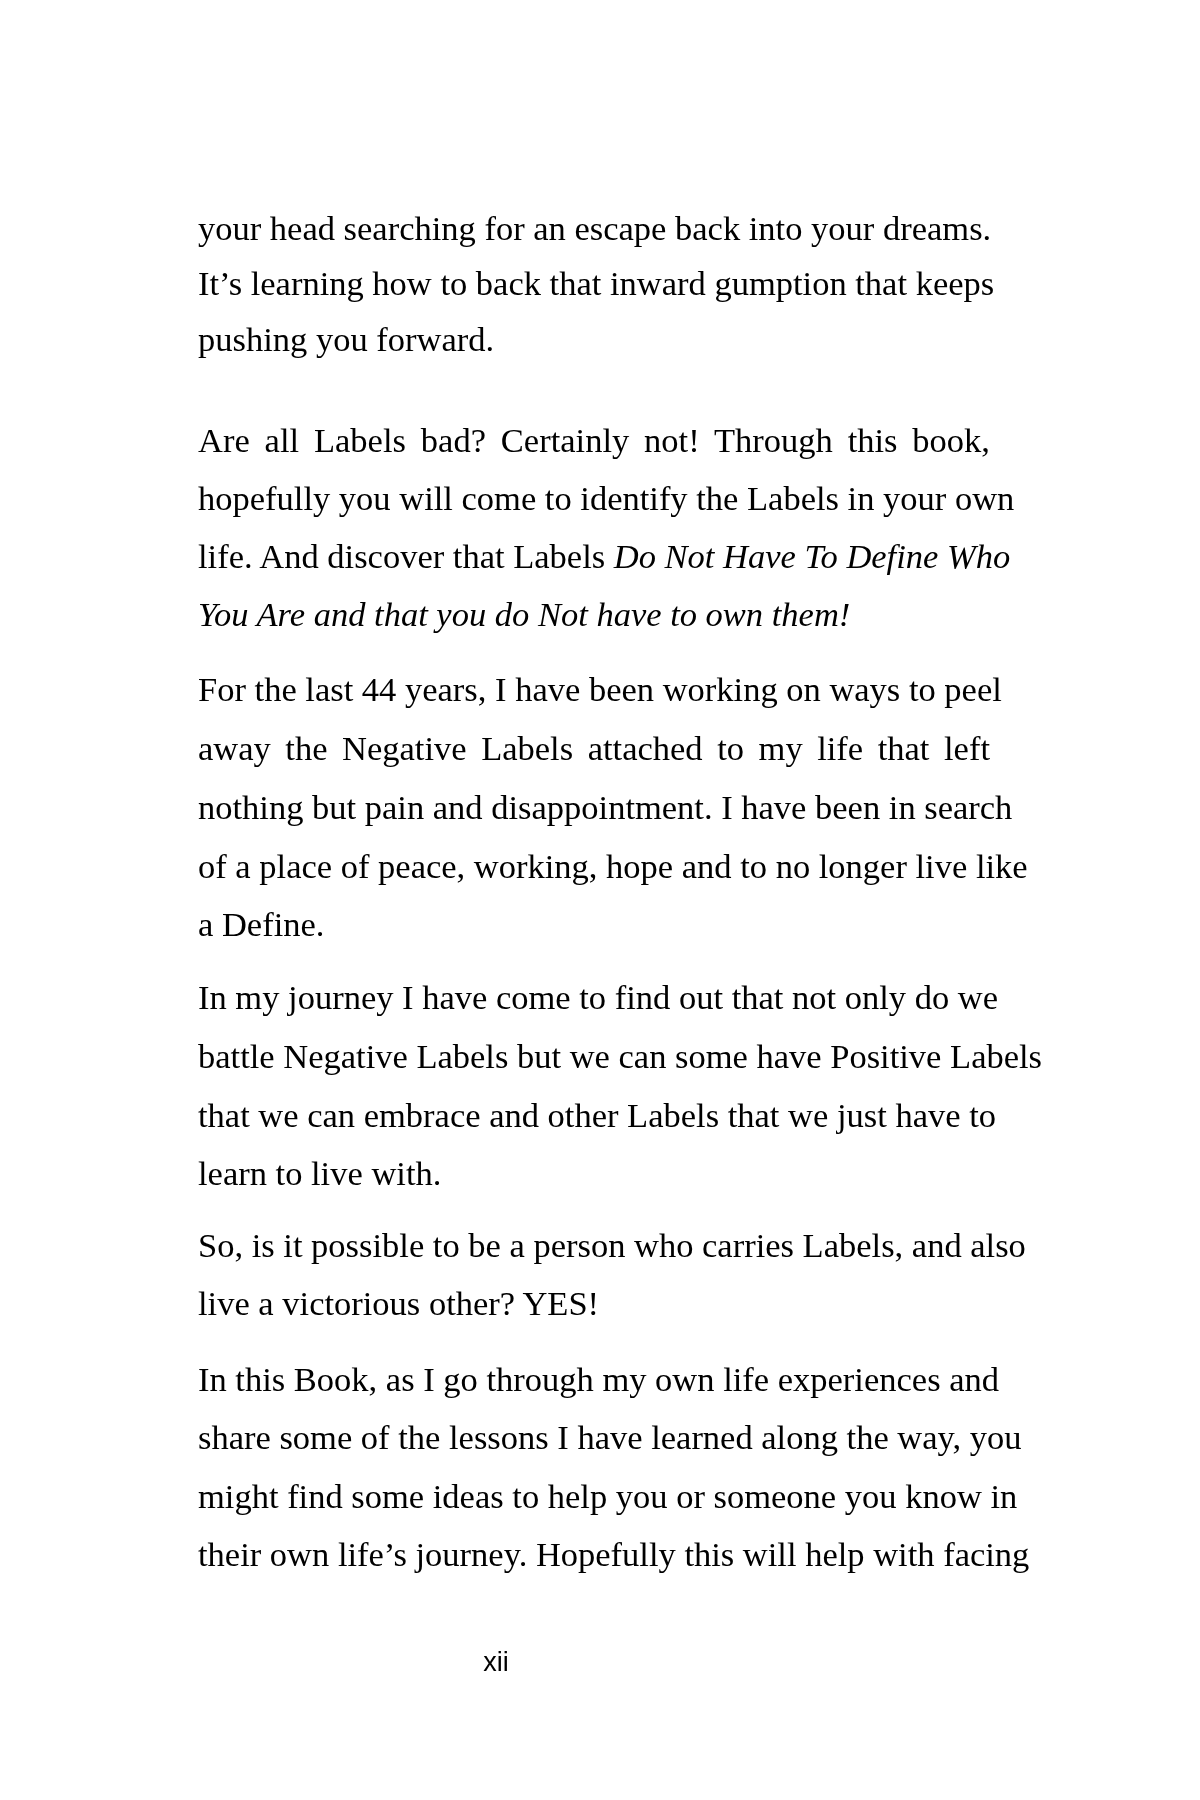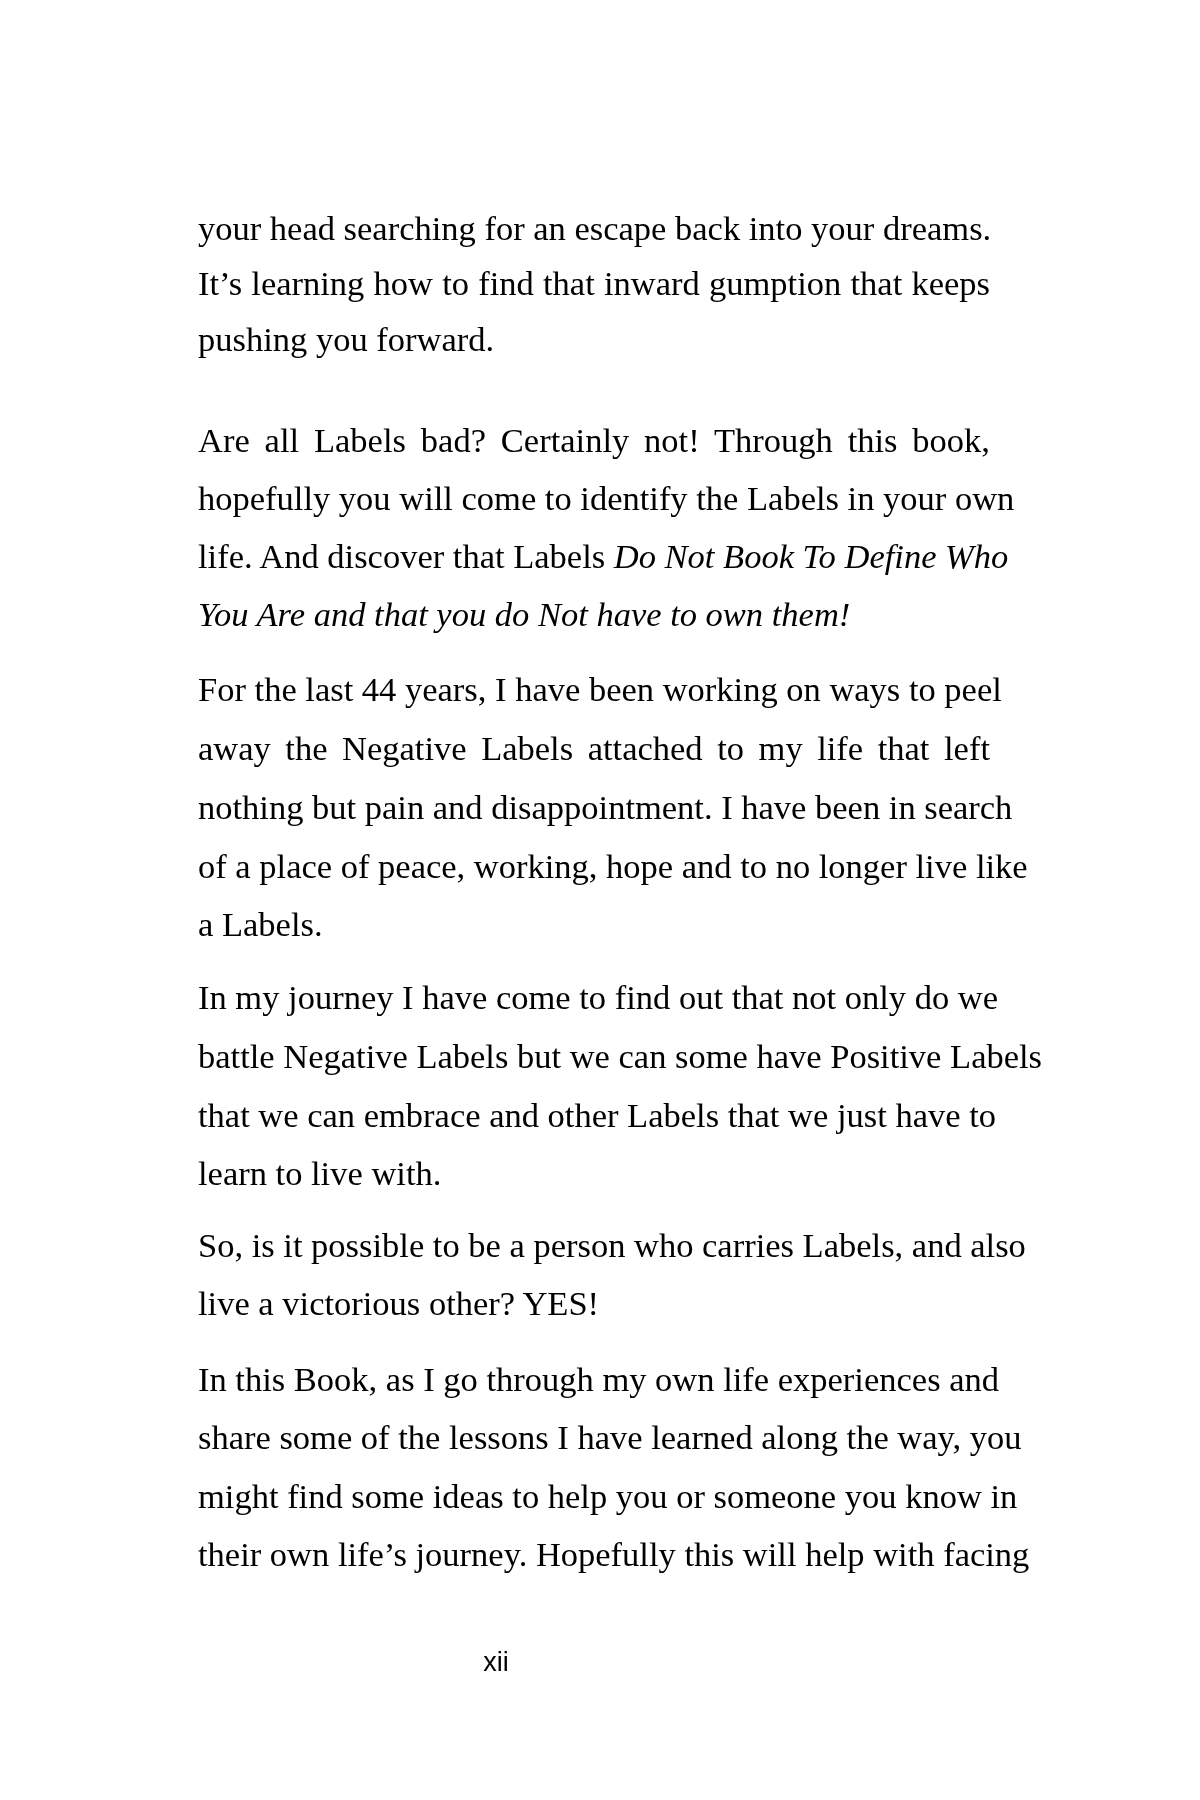--- a/index.html
+++ b/index.html
@@ -56,37 +56,37 @@
     }
   </style>
 </head>
 <body>
 
 <div class="page">
   <div class="text-column">
 
     <div>
       <div class="line" style="top:194px">your head searching for an escape back into your dreams.</div>
-      <div class="line" style="top:249px">It’s learning how to find that inward gumption that keeps</div>
+      <div class="line" style="top:249px">It’s learning how to back that inward gumption that keeps</div>
       <div class="line last" style="top:305px">pushing you forward.</div>
     </div>
 
     <div>
       <div class="line" style="top:406px">Are all Labels bad? Certainly not! Through this book,</div>
       <div class="line" style="top:464px">hopefully you will come to identify the Labels in your own</div>
-      <div class="line" style="top:522px"><span>life. And discover that Labels </span><span class="it">Do Not Book To Define Who</span></div>
+      <div class="line" style="top:522px"><span>life. And discover that Labels </span><span class="it">Do Not Have To Define Who</span></div>
       <div class="line last it" style="top:580px">You Are and that you do Not have to own them!</div>
     </div>
 
     <div>
       <div class="line" style="top:655px">For the last 44 years, I have been working on ways to peel</div>
       <div class="line" style="top:714px">away the Negative Labels attached to my life that left</div>
       <div class="line" style="top:773px">nothing but pain and disappointment. I have been in search</div>
       <div class="line" style="top:832px">of a place of peace, working, hope and to no longer live like</div>
-      <div class="line last" style="top:890px">a Labels.</div>
+      <div class="line last" style="top:890px">a Define.</div>
     </div>
 
     <div>
       <div class="line" style="top:963px">In my journey I have come to find out that not only do we</div>
       <div class="line" style="top:1022px">battle Negative Labels but we can some have Positive Labels</div>
       <div class="line" style="top:1081px">that we can embrace and other Labels that we just have to</div>
       <div class="line last" style="top:1139px">learn to live with.</div>
     </div>
 
     <div>

